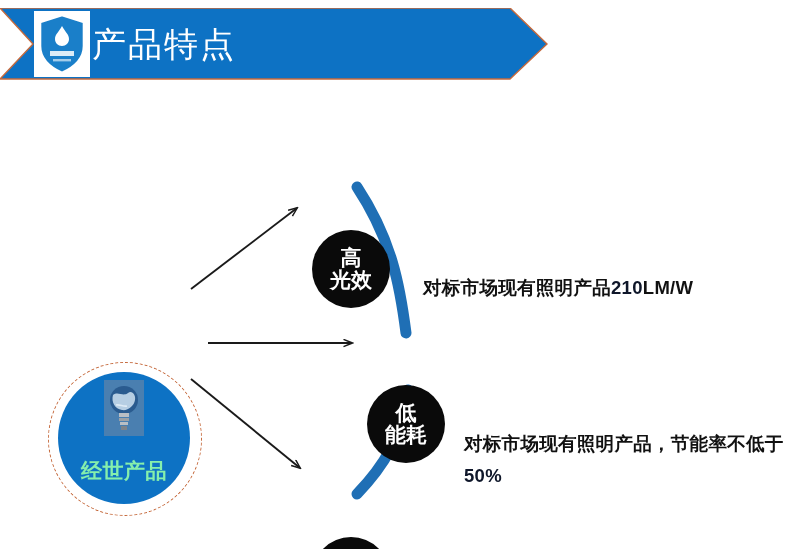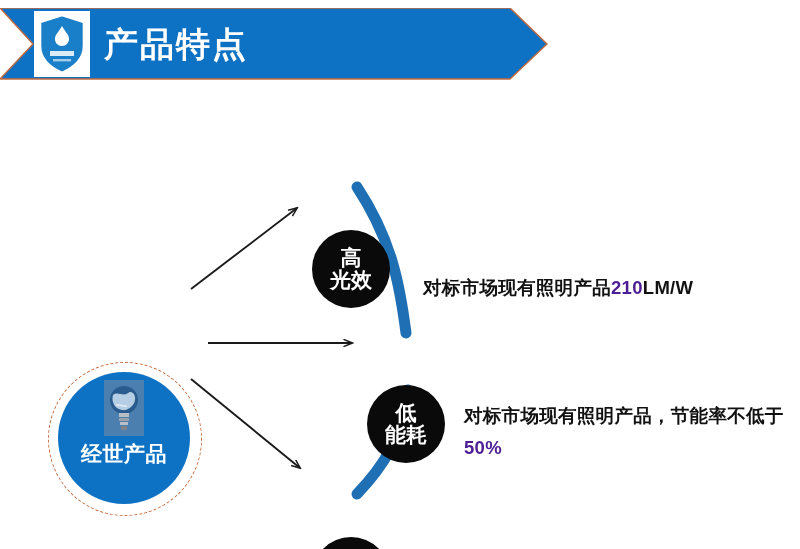--- a/index.html
+++ b/index.html
@@ -14,23 +14,23 @@
 
   
   .banner-wrap{position:absolute;left:0;top:8px;width:548px;height:72px;}
   .banner-svg{position:absolute;left:0;top:0;}
   .banner-logo{
     position:absolute;left:34px;top:3px;width:56px;height:66px;
     background:#ffffff;
     display:flex;align-items:center;justify-content:center;
   }
   .banner-title{
-    position:absolute;left:104px;top:50%;transform:translateY(-50%);
+    position:absolute;left:92px;top:50%;transform:translateY(-50%);
     color:#ffffff;
-    font-size:34px;font-weight:bold;
+    font-size:34px;font-weight:normal;
     letter-spacing:2px;
     white-space:nowrap;
     line-height:1;
   }
 
   
   .diagram{position:absolute;left:0;top:90px;width:800px;height:459px;}
   .diagram-svg{position:absolute;left:0;top:0;}
 
   .node{
@@ -56,36 +56,36 @@
     position:absolute;left:58px;top:282px;width:132px;height:132px;
     background:#0d72c4;border-radius:50%;
     display:flex;flex-direction:column;align-items:center;justify-content:flex-start;
     padding-top:8px;box-sizing:border-box;
   }
   .hub-img{
     width:40px;height:56px;background:#3c6ea5;
     display:block;
   }
   .hub-label{
-    color:#ffffff;font-size:21px;font-weight:bold;
-    margin-top:4px;white-space:nowrap;letter-spacing:0.5px;
+    color:#86efac;font-size:21px;font-weight:bold;
+    margin-top:21px;white-space:nowrap;letter-spacing:0.5px;
   }
 
   
   .desc{
     position:absolute;
     color:#111111;
     font-weight:bold;
     font-size:18.5px;
     line-height:1.75;
     letter-spacing:0.3px;
   }
-  .desc .hl{color:#4c1d95;}
+  .desc .hl{color:#0f172a;}
   #desc-1{left:423px;top:182px;width:360px;}
-  #desc-2{left:464px;top:310px;width:330px;}
+  #desc-2{left:464px;top:338px;width:330px;}
 </style>
 </head>
 <body>
 
 <div id="stage">
 
   <div class="banner-wrap">
     <svg class="banner-svg" width="548" height="72" viewBox="0 0 548 72">
       <polygon points="0,0 510,0 547,36 510,71 0,71 33,36" fill="#0d72c4" stroke="#c5693c" stroke-width="1.4"></polygon>
     </svg>

